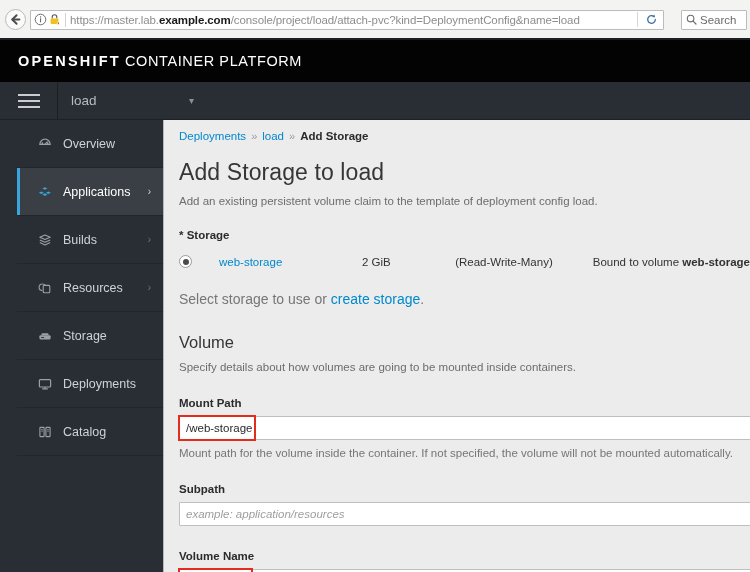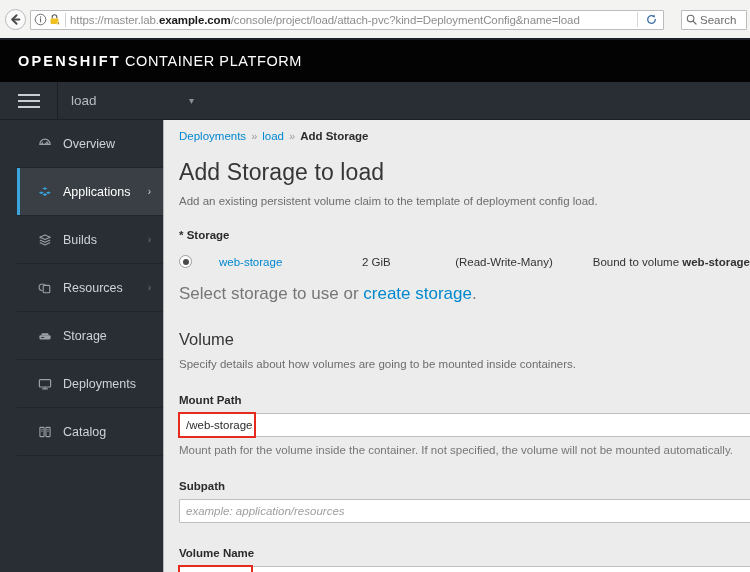--- a/index.html
+++ b/index.html
@@ -174,21 +174,21 @@
     display:flex; align-items:center; justify-content:center; flex:none;
     margin-right: 27px;
   }
   .radio-dot i { width:6px;height:6px;border-radius:50%;background:#4a4a4a; display:block;}
   .st-name { width: 187px; color:#0088ce; }
   .st-size { width: 122px; }
   .st-mode { width: 180px; }
   .st-bound { white-space:nowrap; }
   .st-bound b { font-weight:bold; }
 
-  .helper { font-size:17px; color:#767676; margin-top: 16px; }
+  .helper { font-size:14px; color:#767676; margin-top: 23px; }
   .helper a { color:#0088ce; text-decoration:none;}
 
   h2.sec-title {
     font-size: 16.5px; font-weight: normal; color:#363636;
     margin: 26px 0 0 0;
   }
   .sec-sub { font-size:11.5px; color:#6d6d6d; margin-top:9px; }
 
   .field-label { font-size:11.5px; font-weight:bold; color:#2b2b2b; margin-top: 24px; }
 

